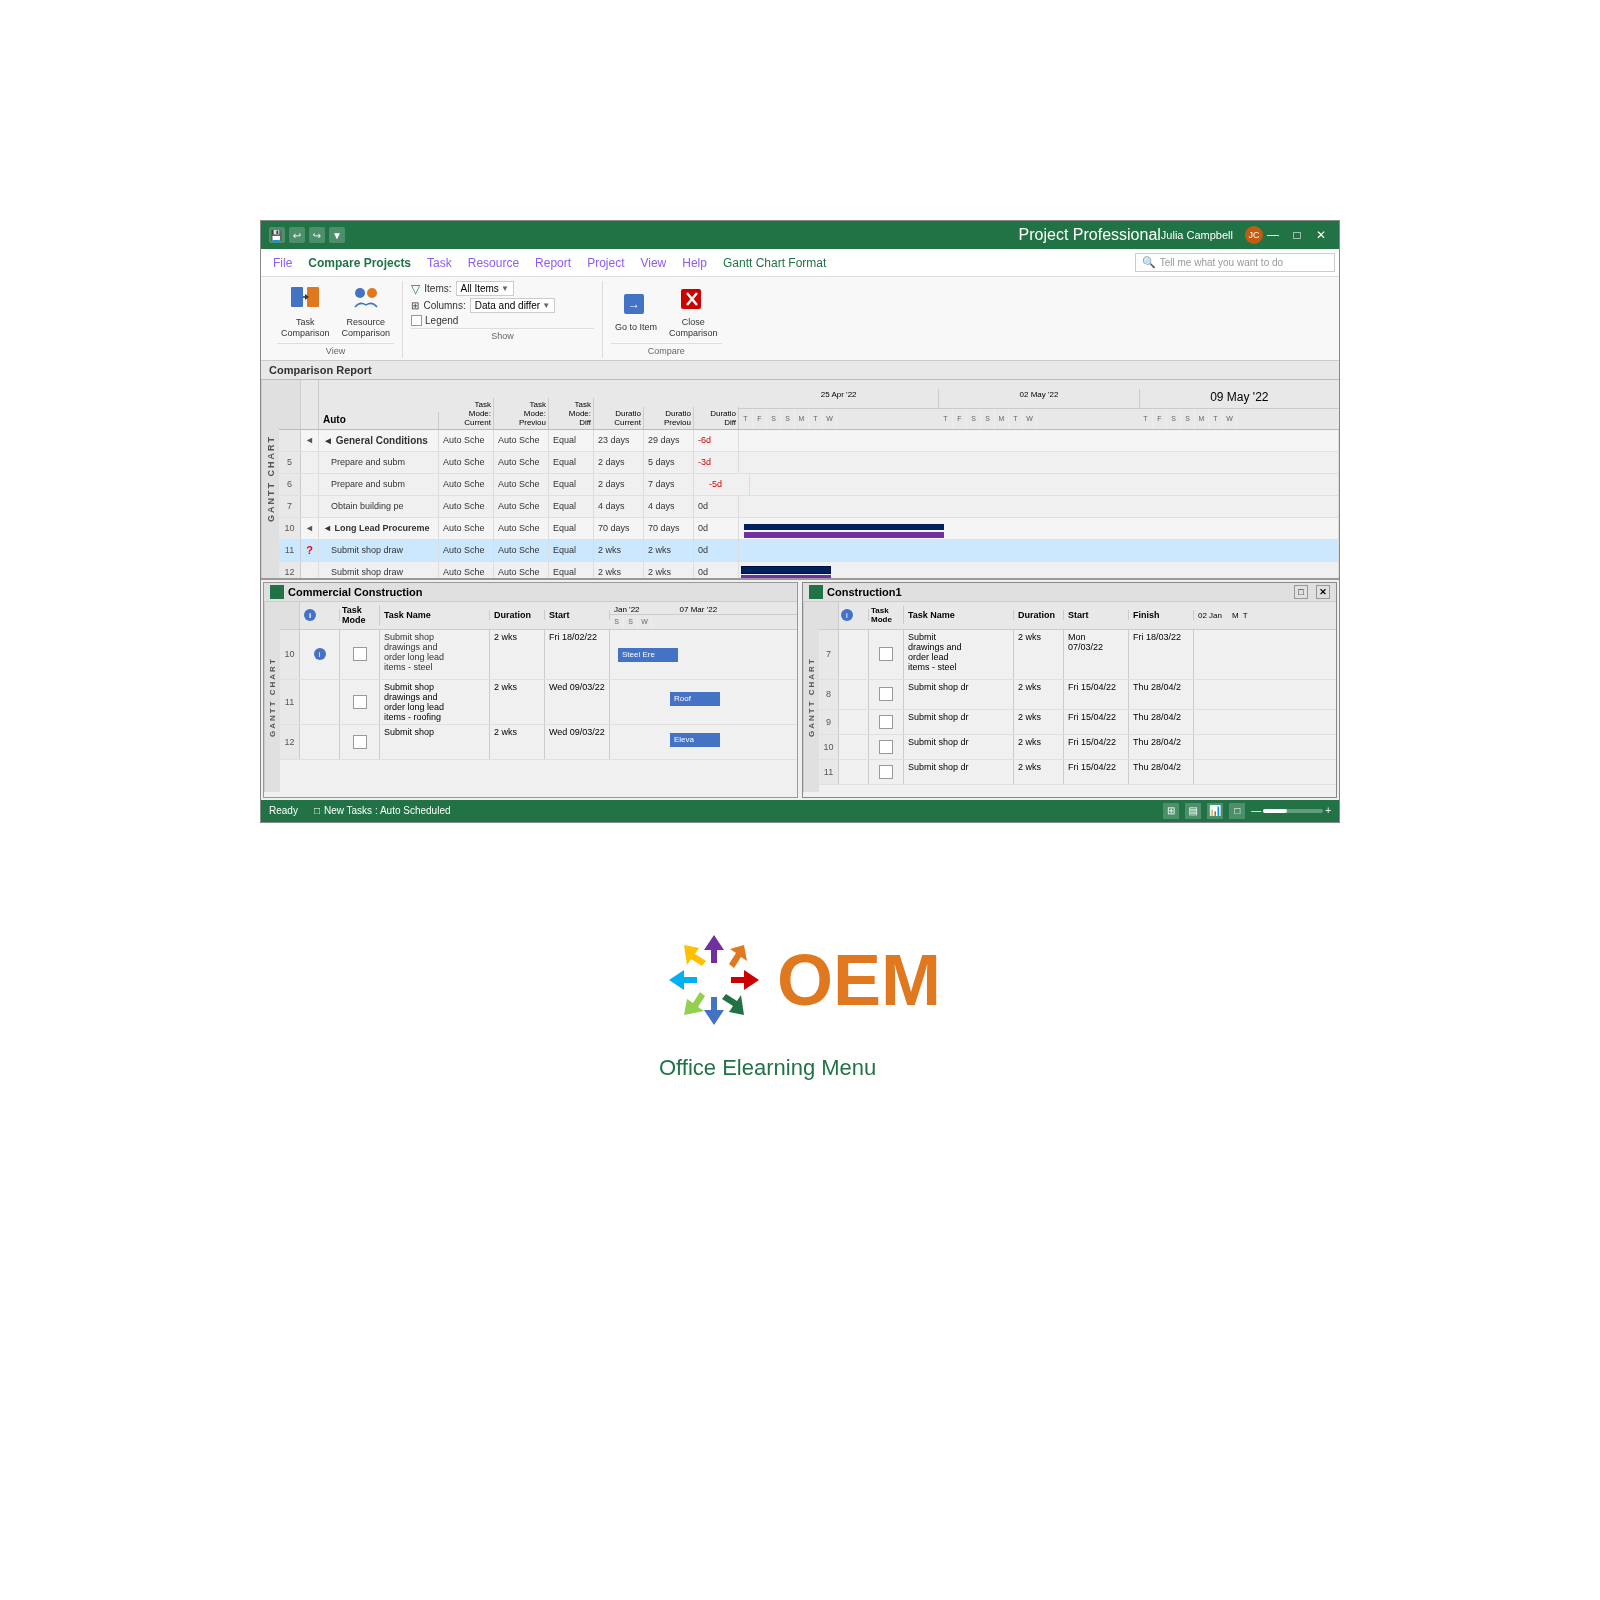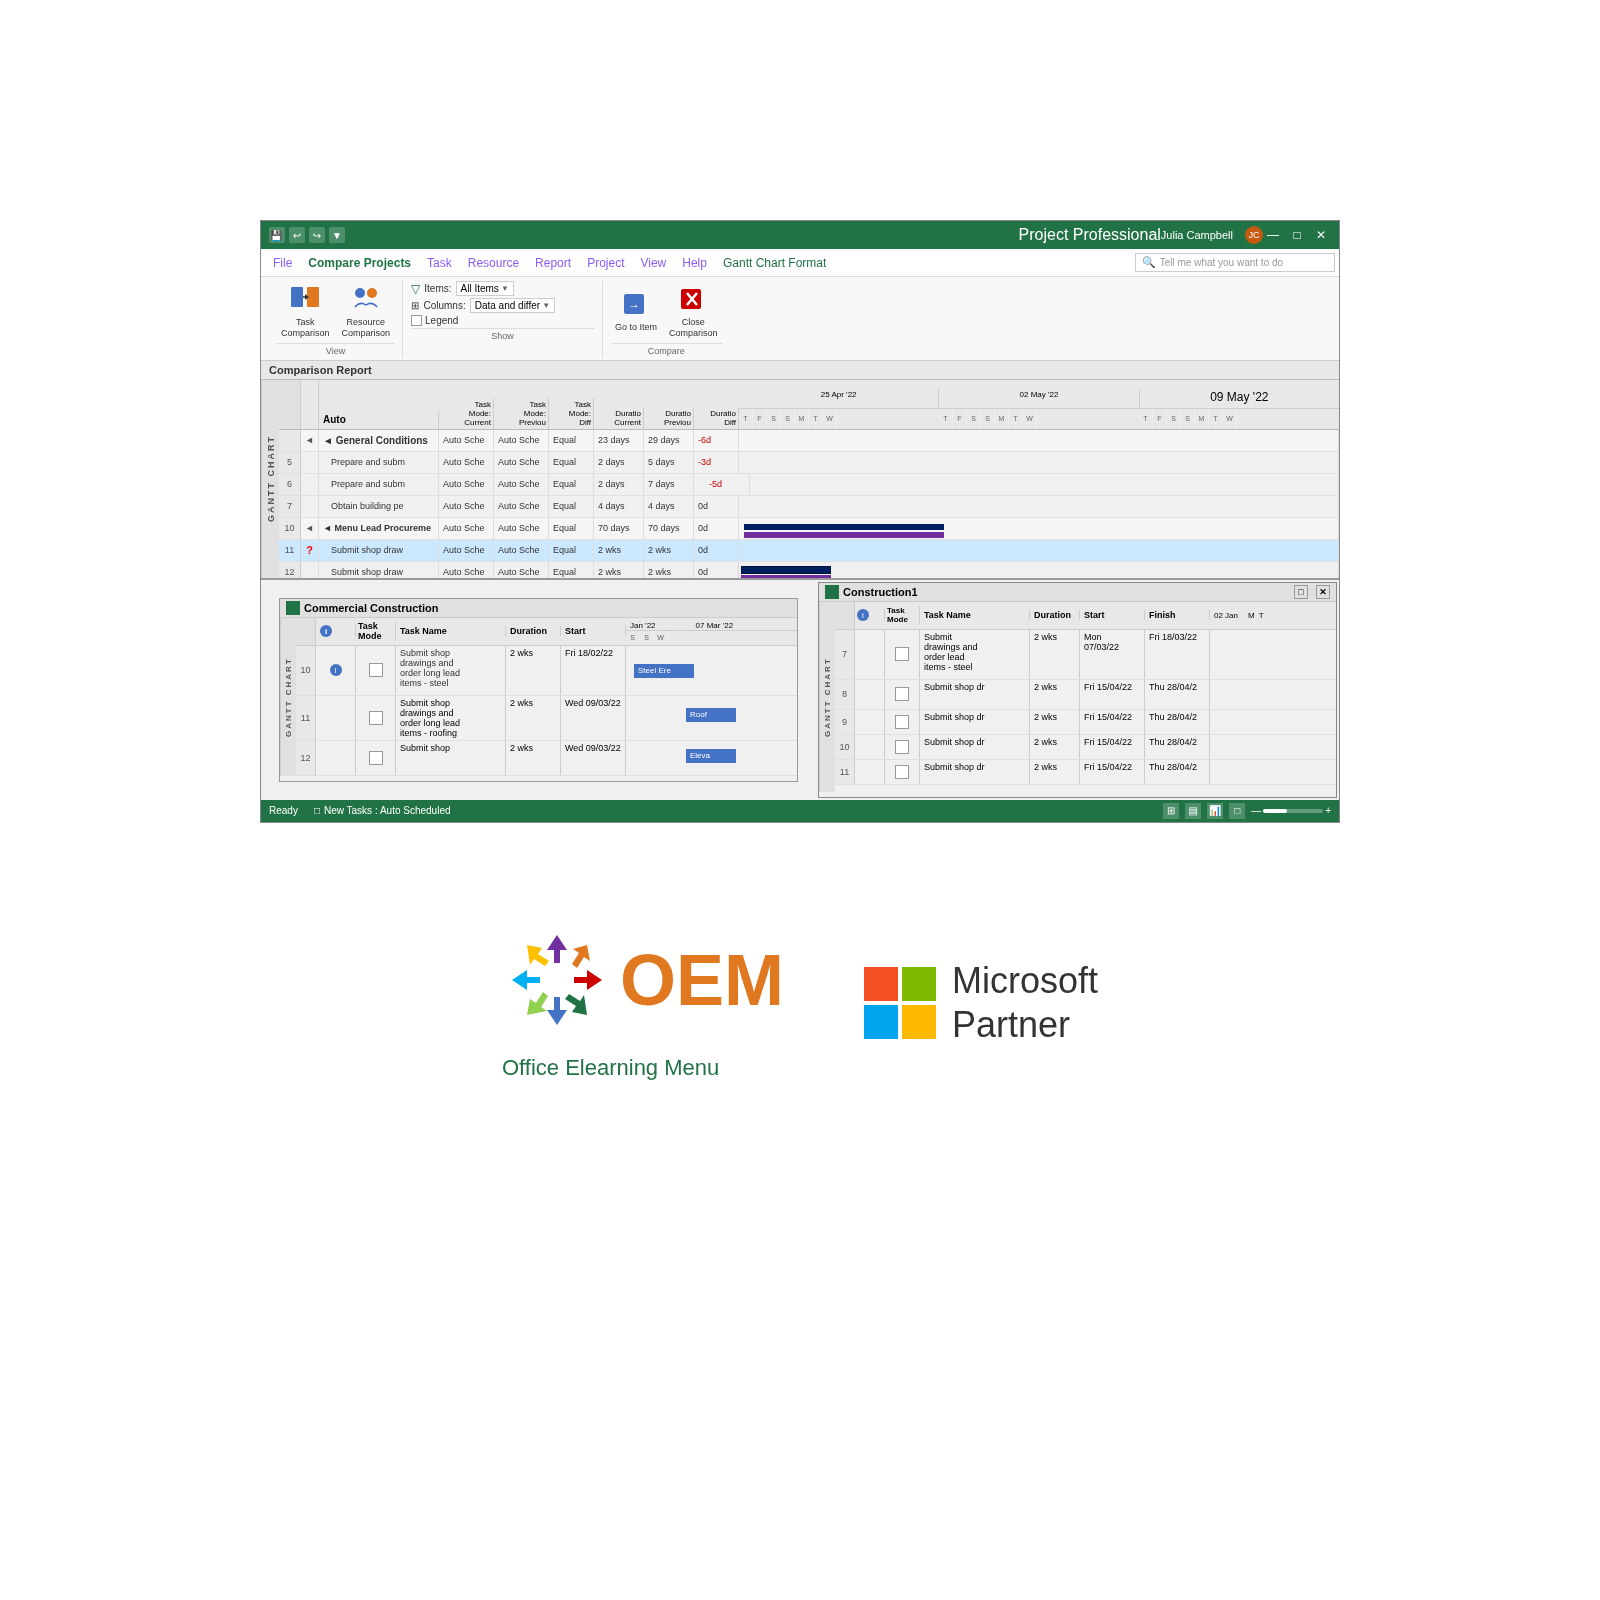--- a/index.html
+++ b/index.html
@@ -59,21 +59,21 @@
     .gantt-row.selected { background: #cce8ff; }
     .gantt-cell { border-right: 1px solid #ddd; padding: 0 4px; font-size: 10px; color: #333; height: 100%; display: flex; align-items: center; overflow: hidden; white-space: nowrap; }
     .gantt-cell.indent { padding-left: 12px; }
     .gantt-cell.section-header { font-weight: 600; }
     .gantt-cell.negative { color: #c00; }
 
     
     .bottom-windows { display: flex; height: 220px; }
 
     
-    .commercial-window { flex: 1; border: 1px solid #999; background: #f0f0f0; margin: 18px; }
+    .commercial-window { flex: 1; border: 1px solid #999; background: #f0f0f0; margin: 2px; }
     .sub-title-bar { background: #e0e0e0; border-bottom: 1px solid #ccc; padding: 2px 6px; font-size: 11px; font-weight: 600; display: flex; align-items: center; gap: 4px; }
     .sub-window-icon { width: 14px; height: 14px; background: #217346; display: inline-block; }
 
     
     .status-bar { background: #217346; height: 22px; display: flex; align-items: center; padding: 0 8px; color: #fff; font-size: 10px; }
     .status-bar-right { margin-left: auto; display: flex; gap: 6px; align-items: center; }
     .status-bar-icon { width: 16px; height: 16px; background: rgba(255,255,255,0.2); display: inline-flex; align-items: center; justify-content: center; font-size: 10px; }
 
     
     .branding-area { height: 360px; background: #fff; display: flex; align-items: center; justify-content: center; gap: 80px; padding: 40px; }
@@ -368,21 +368,21 @@
             <div class="gantt-cell" style="width:50px;min-width:50px;font-size:9px;">4 days</div>
             <div class="gantt-cell" style="width:45px;min-width:45px;font-size:9px;">0d</div>
             <div class="gantt-cell" style="flex:1;"></div>
           </div>
 
           <div class="gantt-row" style="background:#f5f5f5;">
             <div class="gantt-cell row-num">10</div>
             <div class="gantt-cell row-icon">
                 <span class="expand-icon">◄</span>
               </div>
-            <div class="gantt-cell section-header" style="width:120px;min-width:120px;font-size:9px;">◄ Menu Lead Procureme</div>
+            <div class="gantt-cell section-header" style="width:120px;min-width:120px;font-size:9px;">◄ Long Lead Procureme</div>
             <div class="gantt-cell" style="width:55px;min-width:55px;font-size:9px;">Auto Sche</div>
             <div class="gantt-cell" style="width:55px;min-width:55px;font-size:9px;">Auto Sche</div>
             <div class="gantt-cell" style="width:45px;min-width:45px;font-size:9px;">Equal</div>
             <div class="gantt-cell" style="width:50px;min-width:50px;font-size:9px;">70 days</div>
             <div class="gantt-cell" style="width:50px;min-width:50px;font-size:9px;">70 days</div>
             <div class="gantt-cell" style="width:45px;min-width:45px;font-size:9px;">0d</div>
             <div class="gantt-cell" style="flex:1;position:relative;">
               <div style="position:absolute;left:5px;top:6px;height:6px;width:200px;background:#002060;"></div>
               <div style="position:absolute;left:5px;top:6px;height:6px;width:200px;background:#7030a0;top:14px;"></div>
             </div>
@@ -656,25 +656,13 @@
           <path d="M25 20 L40 23 L36 29 L47 36 L43 41 L32 34 L28 40 Z" fill="#ffc000"></path>
         </svg>
       </div>
       <div>
         <div class="oem-main-text">OEM</div>
       </div>
     </div>
     <div class="oem-sub-text">Office Elearning Menu</div>
   </div>
 
-  <div class="ms-partner">
-    <div class="ms-squares">
-      <div class="ms-sq" style="background:#f25022;"></div>
-      <div class="ms-sq" style="background:#7fba00;"></div>
-      <div class="ms-sq" style="background:#00a4ef;"></div>
-      <div class="ms-sq" style="background:#ffb900;"></div>
-    </div>
-    <div>
-      <div class="ms-text">Microsoft</div>
-      <div class="ms-text">Partner</div>
-    </div>
-  </div>
 </div>
 
 </body></html>

